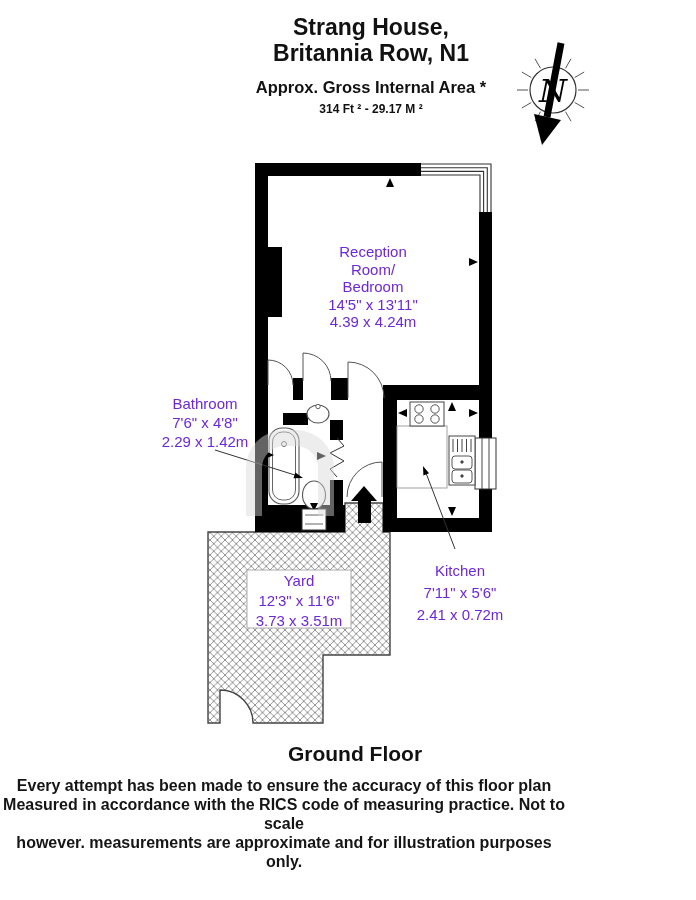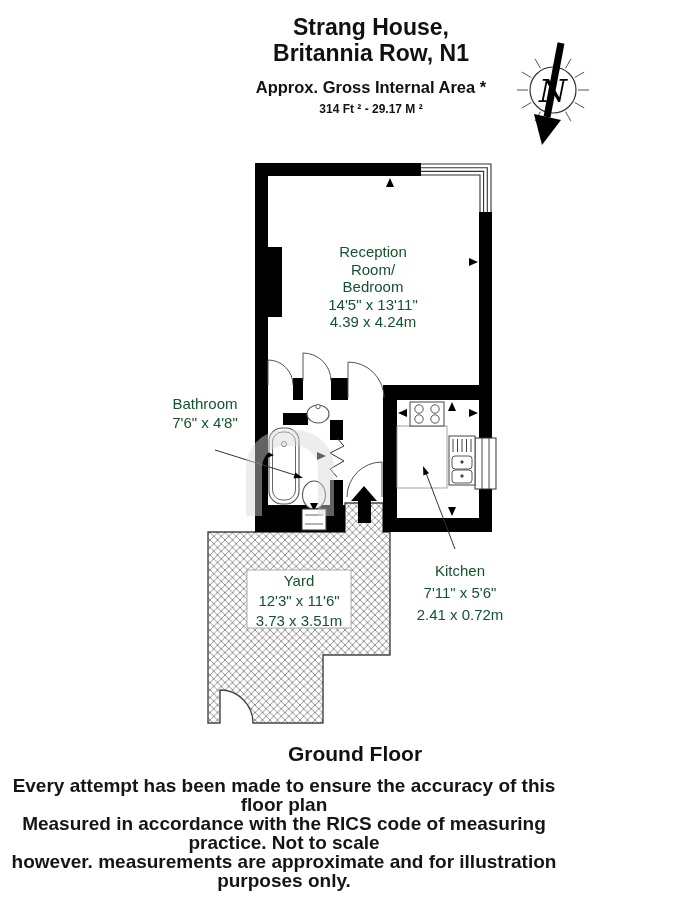--- a/index.html
+++ b/index.html
@@ -3,29 +3,29 @@
 <meta charset="utf-8">
 <style>
   html,body{margin:0;padding:0;background:#fff;}
   .page{position:relative;width:696px;height:900px;background:#fff;overflow:hidden;
         font-family:"Liberation Sans",sans-serif;color:#111;}
   .abs{position:absolute;}
   .hdr{position:absolute;left:221px;top:14px;width:300px;text-align:center;font-weight:bold;}
   .hdr .t1{font-size:23px;line-height:26px;}
   .hdr .area1{font-size:16.5px;line-height:22px;margin-top:10px;text-align:center;}
   .hdr .area2{font-size:12px;line-height:22px;}
-  .room-label{position:absolute;text-align:center;color:#14532d;font-size:15px;}
+  .room-label{position:absolute;text-align:center;color:#6d28d9;font-size:15px;}
   .reception-label{left:293px;top:243px;width:160px;line-height:17.5px;}
   .bathroom-label{left:130px;top:394px;width:150px;line-height:19px;}
   .kitchen-label{left:380px;top:560px;width:160px;line-height:22px;}
   .yard-label{left:246px;top:571px;width:106px;line-height:20px;}
   .floor-label{position:absolute;left:0px;top:742px;width:710px;text-align:center;
                font-weight:bold;font-size:21px;}
   .disclaimer{position:absolute;left:0px;top:776px;width:568px;text-align:center;
-              font-weight:bold;font-size:19px;line-height:19px;color:#151515;}
+              font-weight:bold;font-size:16px;line-height:19px;color:#151515;}
   .watermark{position:absolute;left:246px;top:430px;width:56px;height:70px;
              border:16px solid #d9d9d9;border-bottom:none;border-radius:38px 38px 0 0;
              opacity:.45;}
   svg text{font-family:"DejaVu Serif",serif;}
 </style>
 </head>
 <body>
 
 <div class="page">
 
@@ -193,20 +193,21 @@
     <div>Reception</div>
     <div>Room/</div>
     <div>Bedroom</div>
     <div>14'5" x 13'11"</div>
     <div>4.39 x 4.24m</div>
   </div>
 
   <div class="room-label bathroom-label">
     <div>Bathroom</div>
     <div>7'6" x 4'8"</div>
+    <div>2.29 x 1.42m</div>
   </div>
 
   <div class="room-label kitchen-label">
     <div>Kitchen</div>
     <div>7'11" x 5'6"</div>
     <div>2.41 x 0.72m</div>
   </div>
 
   <div class="room-label yard-label">
     <div>Yard</div>

